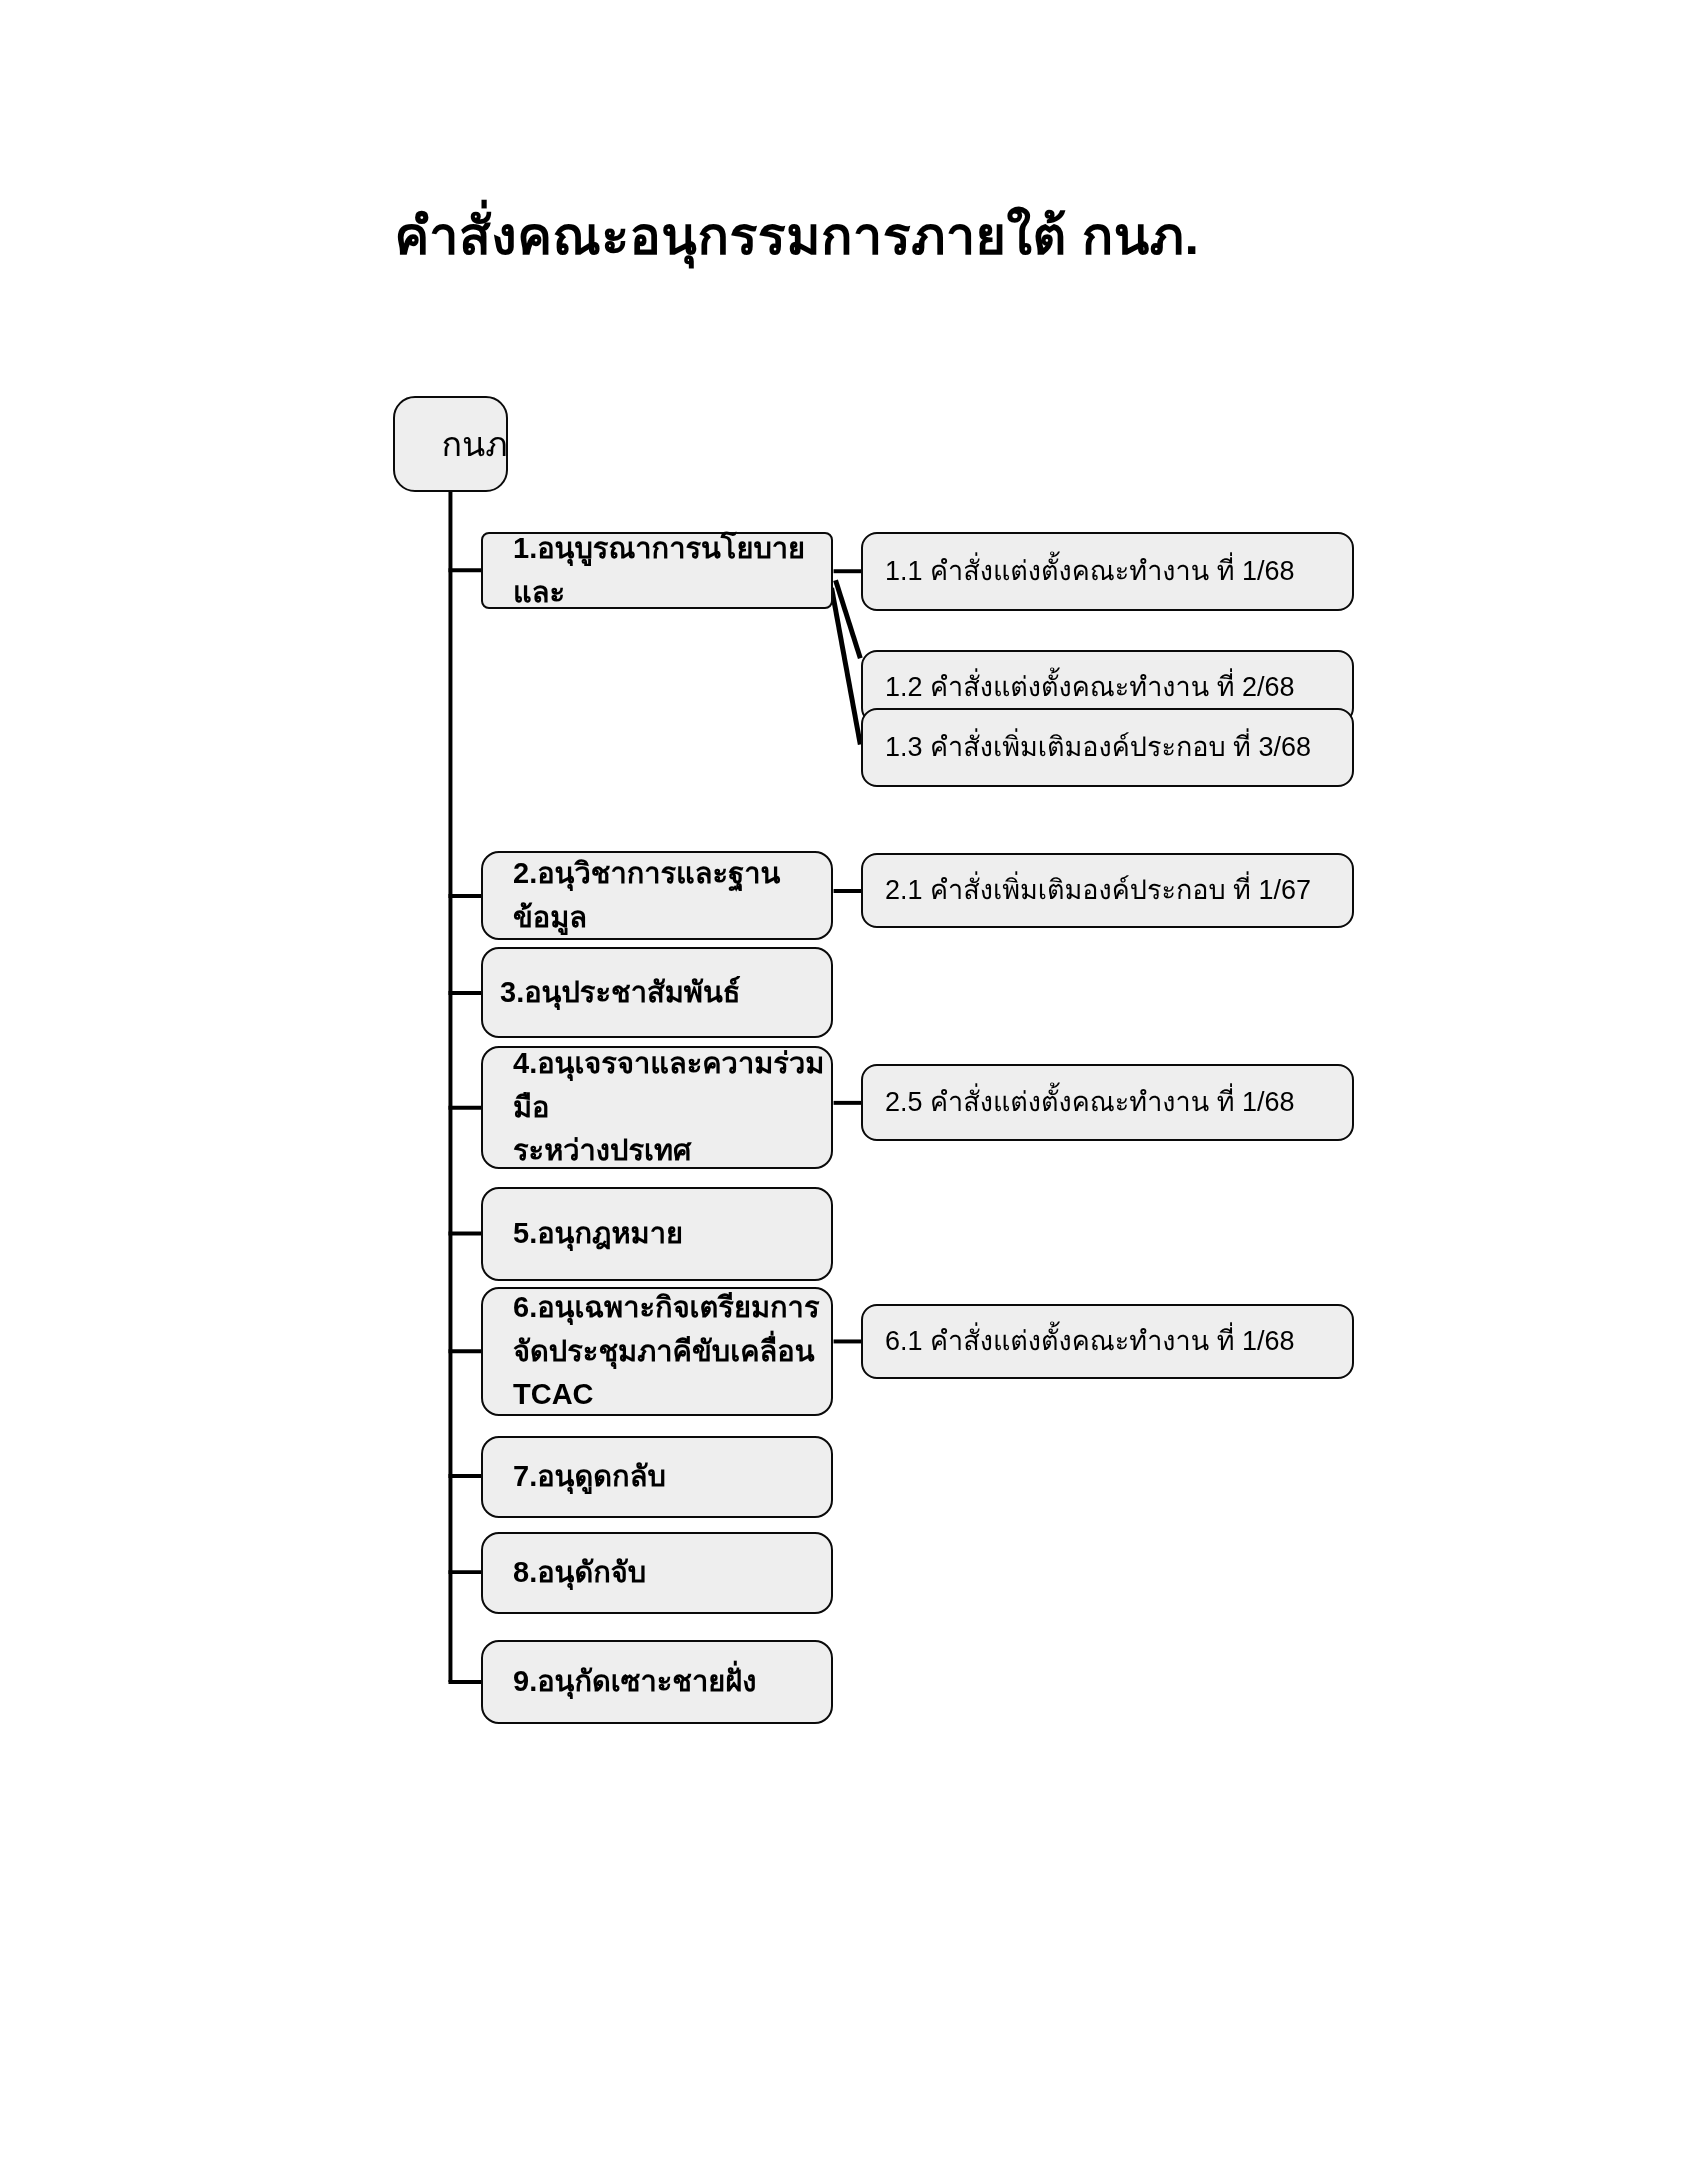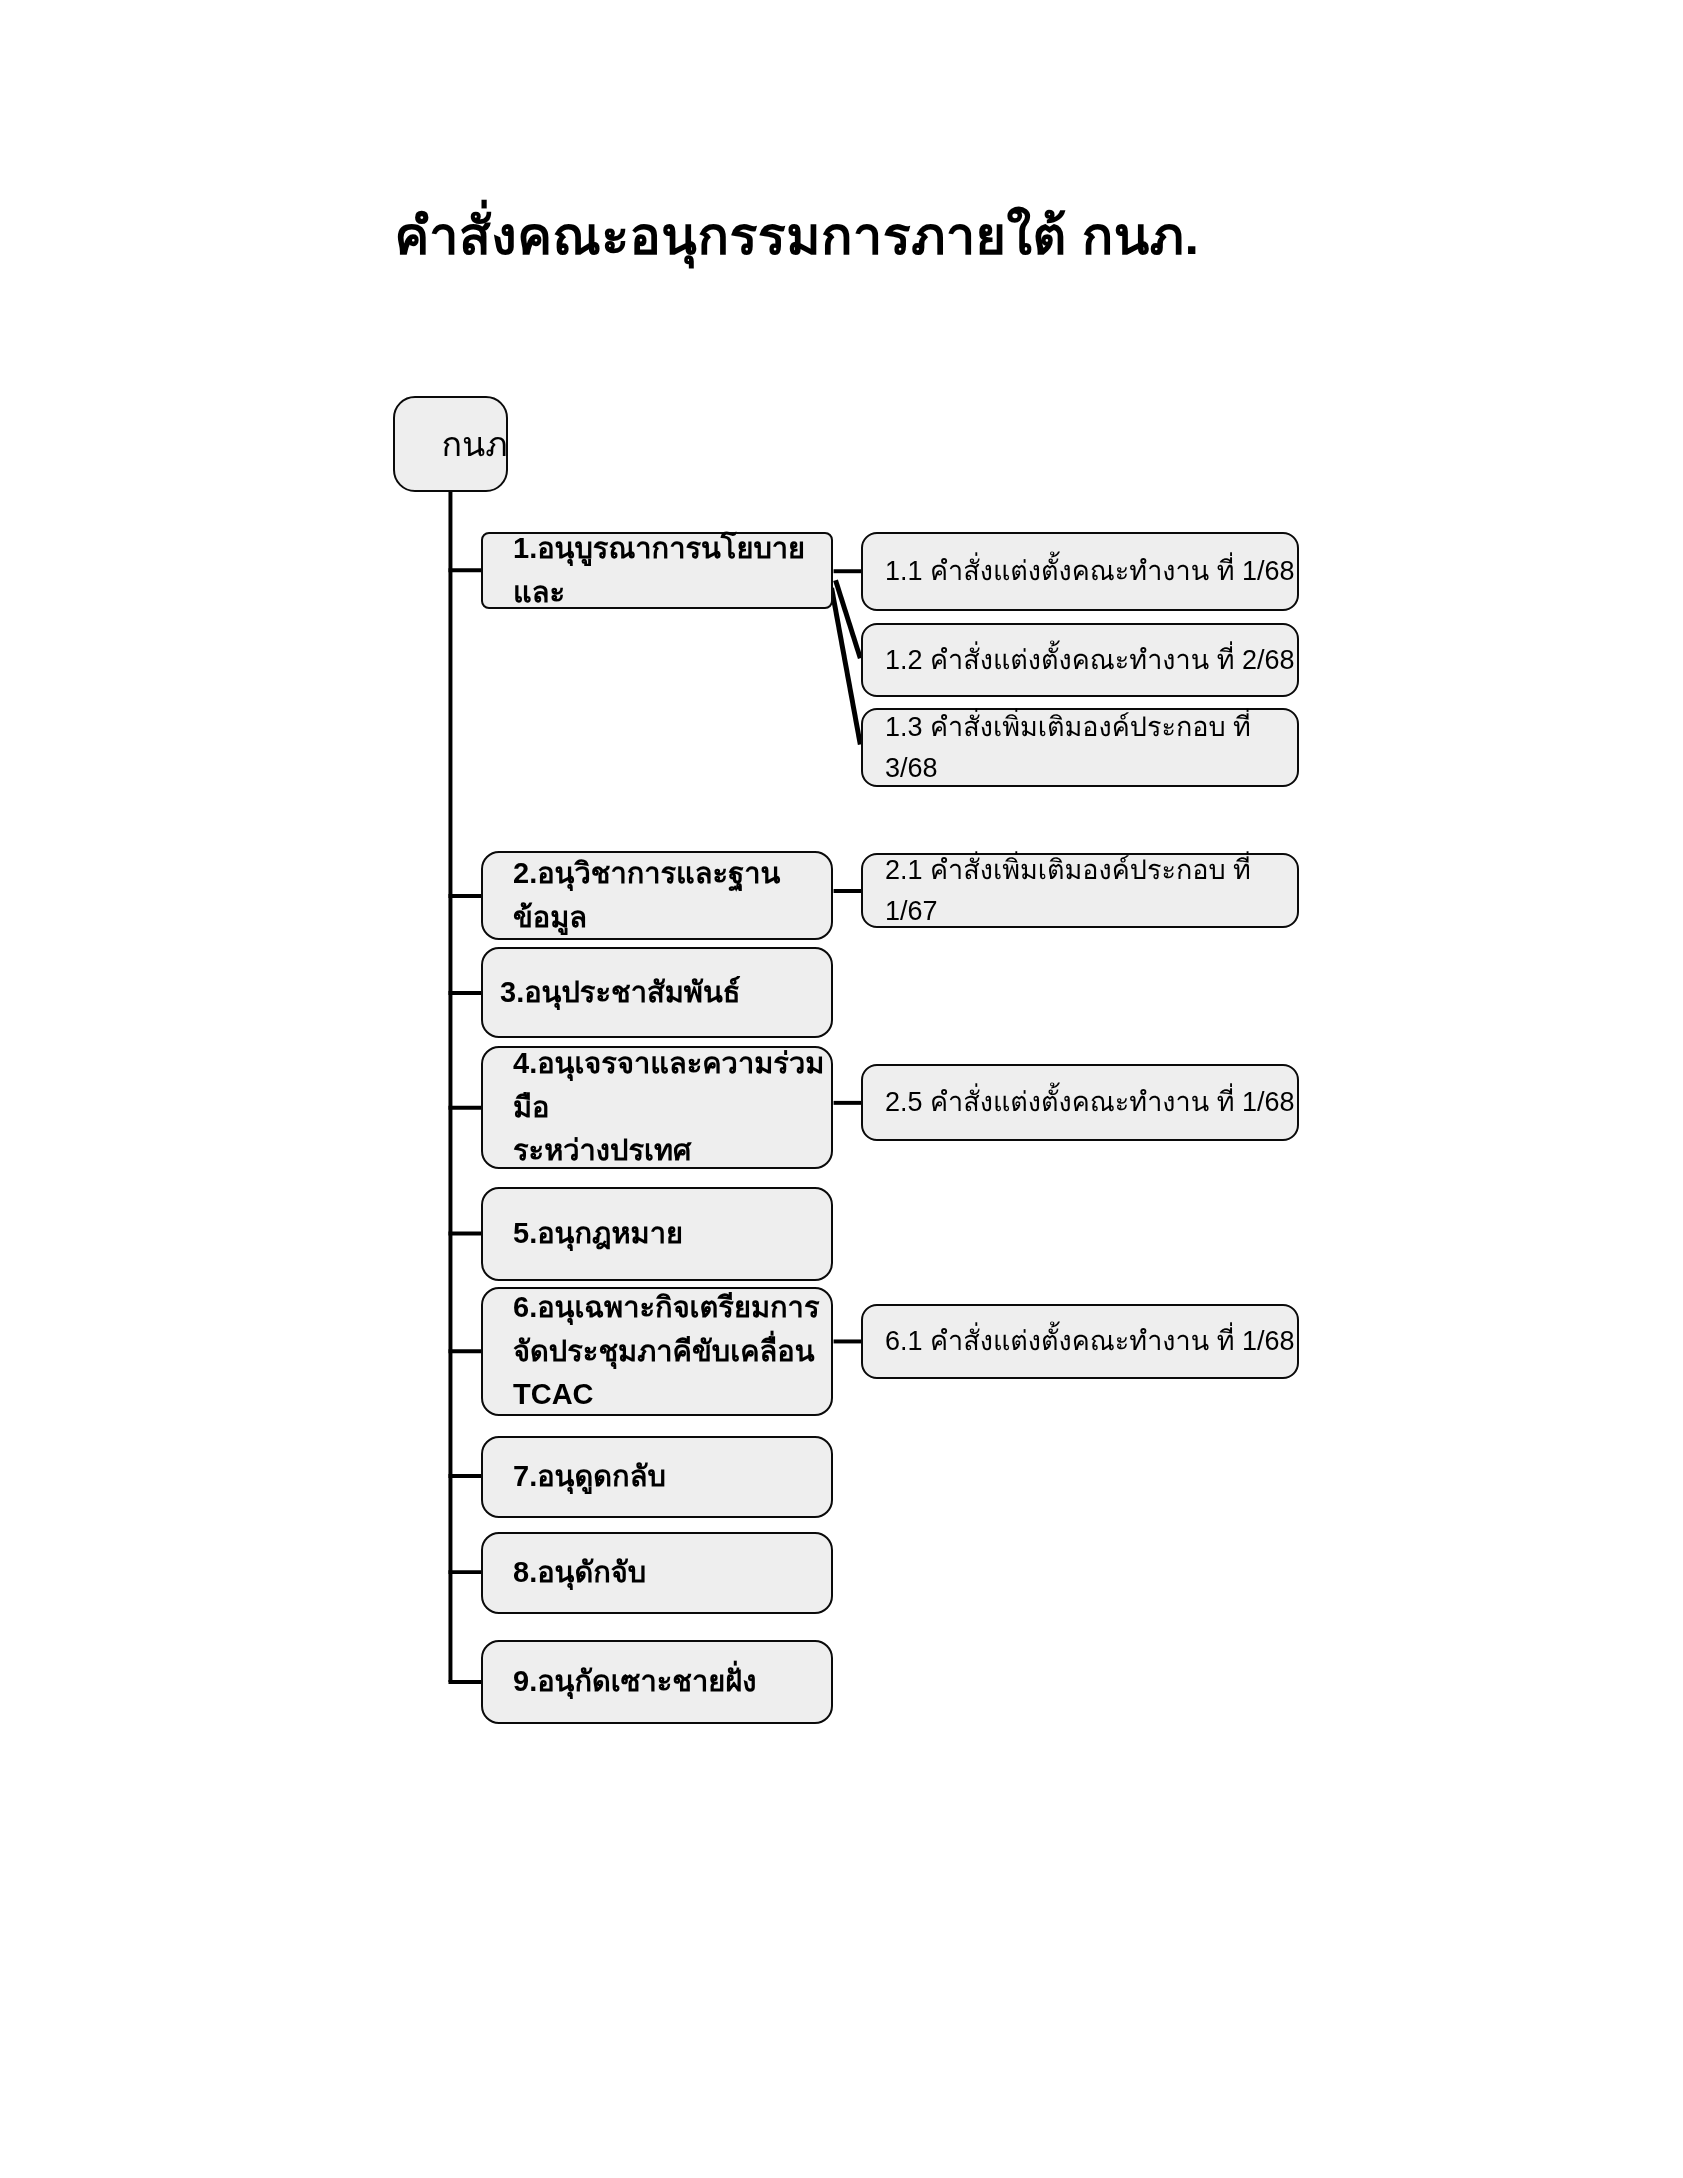--- a/index.html
+++ b/index.html
@@ -20,34 +20,34 @@
   .box .lbl{white-space:pre-line;line-height:1.5;}
   .root-box{
     left:393px;top:396px;width:115px;height:96px;border-radius:22px;
     justify-content:center;font-size:34px;
   }
   .node{
     left:481px;width:352px;border-radius:18px;
     font-size:29px;font-weight:bold;padding-left:30px;
   }
   .sub{
-    left:861px;width:438px;border-radius:16px;
+    left:861px;width:493px;border-radius:16px;
     font-size:27px;font-weight:normal;padding-left:22px;
   }
   .n1{top:532px;height:77px;border-radius:8px;}
   .n2{top:851px;height:89px;}
   .n3{top:947px;height:91px;padding-left:17px;}
   .n4{top:1046px;height:123px;}
   .n5{top:1187px;height:94px;}
   .n6{top:1287px;height:129px;}
   .n7{top:1436px;height:82px;}
   .n8{top:1532px;height:82px;}
   .n9{top:1640px;height:84px;}
   .s11{top:532px;height:79px;}
-  .s12{top:623px;height:74px;}
+  .s12{top:650px;height:74px;}
   .s13{top:708px;height:79px;}
   .s21{top:853px;height:75px;}
   .s41{top:1064px;height:77px;}
   .s61{top:1304px;height:75px;}
 </style>
 </head>
 <body>
 
 <div class="title">คำสั่งคณะอนุกรรมการภายใต้ กนภ.</div>
 

